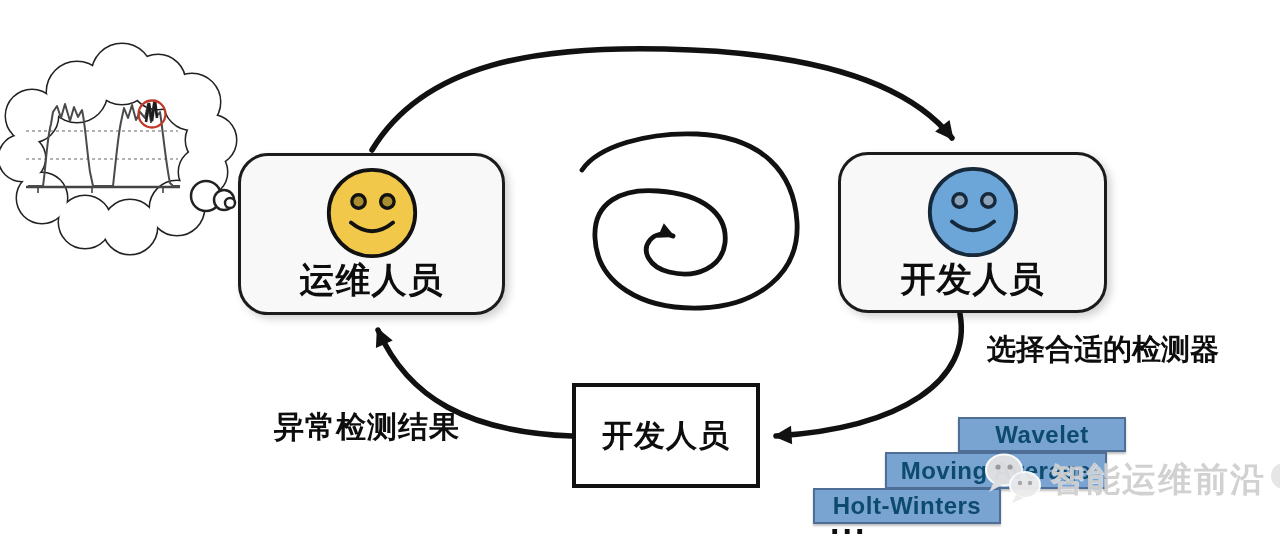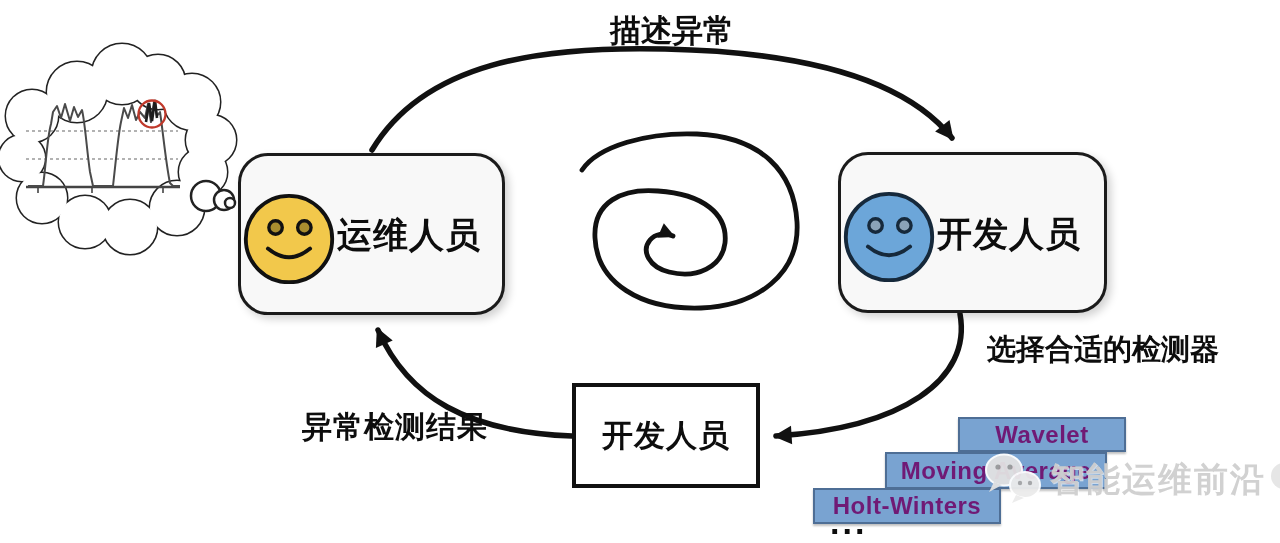--- a/index.html
+++ b/index.html
@@ -8,46 +8,46 @@
     font-family:"Liberation Sans","DejaVu Sans",sans-serif;color:#111;
   }
   svg{display:block;}
   
   #overlay{position:absolute;left:0;top:0;z-index:1;}
   
   .actor-card{
     position:absolute;z-index:2;background:#f8f8f8;
     border:3px solid #1b1b1b;border-radius:30px;
     box-shadow:4px 4px 8px rgba(0,0,0,0.18);
-    display:flex;flex-direction:row;align-items:center;justify-content:flex-start;
+    display:flex;flex-direction:column;align-items:center;justify-content:flex-start;
   }
   .actor-left{left:238px;top:153px;width:261px;height:156px;}
   .actor-right{left:838px;top:152px;width:263px;height:155px;text-align:right;}
   .actor-face{margin-top:9px;}
   .actor-label{
     font-size:35px;font-weight:800;letter-spacing:1px;line-height:1;margin-top:1px;color:#0d0d0d;
   }
   
   .system-box{
     position:absolute;z-index:2;left:572px;top:383px;width:180px;height:97px;
     background:#ffffff;border:4px solid #111;
     display:flex;align-items:center;justify-content:center;
     font-size:31px;font-weight:800;letter-spacing:1px;color:#0d0d0d;
   }
   
   .lbl{position:absolute;z-index:2;font-weight:800;color:#0d0d0d;white-space:nowrap;}
   .lbl-describe{left:572px;top:10px;width:200px;text-align:center;font-size:31px;}
-  .lbl-result{left:274px;top:407px;font-size:30px;letter-spacing:1px;margin-left:28px;}
+  .lbl-result{left:274px;top:407px;font-size:30px;letter-spacing:1px;}
   .lbl-choose{left:987px;top:331px;font-size:29px;line-height:1.26;text-align:left;}
   .lbl-ellipsis{left:830px;top:503px;font-size:34px;font-weight:900;letter-spacing:3px;}
   
   .chip{
     position:absolute;z-index:2;background:#79A3D1;border:2px solid #4E6E95;
     display:flex;align-items:center;justify-content:center;
-    color:#701a75;font-weight:800;font-size:24px;letter-spacing:0.5px;
+    color:#0c4a6e;font-weight:800;font-size:24px;letter-spacing:0.5px;
     box-shadow:0 2px 2px rgba(0,0,0,0.25);
   }
   .chip-wavelet{left:958px;top:417px;width:164px;height:31px;}
   .chip-moving{left:885px;top:452px;width:218px;height:33px;}
   .chip-holt{left:813px;top:488px;width:184px;height:32px;}
   
   .watermark{position:absolute;z-index:3;left:980px;top:448px;display:flex;align-items:center;}
   .watermark-text{
     font-size:34px;font-weight:800;letter-spacing:2px;color:#cfcfcf;opacity:0.95;
     text-shadow:1px 1px 0 rgba(255,255,255,0.65);margin-left:2px;margin-top:6px;white-space:nowrap;
@@ -120,21 +120,20 @@
       <path marker-end="url(#ah)" d="M 572 436 C 468 432, 408 398, 378 330"></path>
     </g>
 
     <path marker-end="url(#ah)" stroke="#111" stroke-width="4.8" fill="none" stroke-linecap="round" d="M 582 170 C 598 146,648 132,697 134 C 762 137,794 172,797 222 C 800 274,757 306,701 308
              C 641 310,597 283,595 238 C 593 202,622 188,658 191 C 703 194,728 214,725 243
              C 722 267,697 279,669 272 C 649 267,641 251,650 240 C 655 234,664 232,673 236"></path>
 
     <circle cx="1284" cy="476" r="13" fill="#e6e6e6"></circle>
   </svg>
 
-  <div class="lbl lbl-describe">描述异常</div>
 
   <div class="actor-card actor-left">
     <svg class="actor-face" width="96" height="96" viewBox="0 0 100 100">
       <circle cx="50" cy="50" r="45" fill="#F2C84B" stroke="#111" stroke-width="4"></circle>
       <circle cx="36" cy="38" r="7" fill="#A98E2F" stroke="#111" stroke-width="3.5"></circle>
       <circle cx="66" cy="38" r="7" fill="#A98E2F" stroke="#111" stroke-width="3.5"></circle>
       <path d="M28 60 Q50 78 72 60" stroke="#111" stroke-width="4" fill="none" stroke-linecap="round"></path>
     </svg>
     <div class="actor-label">运维人员</div>
   </div>

